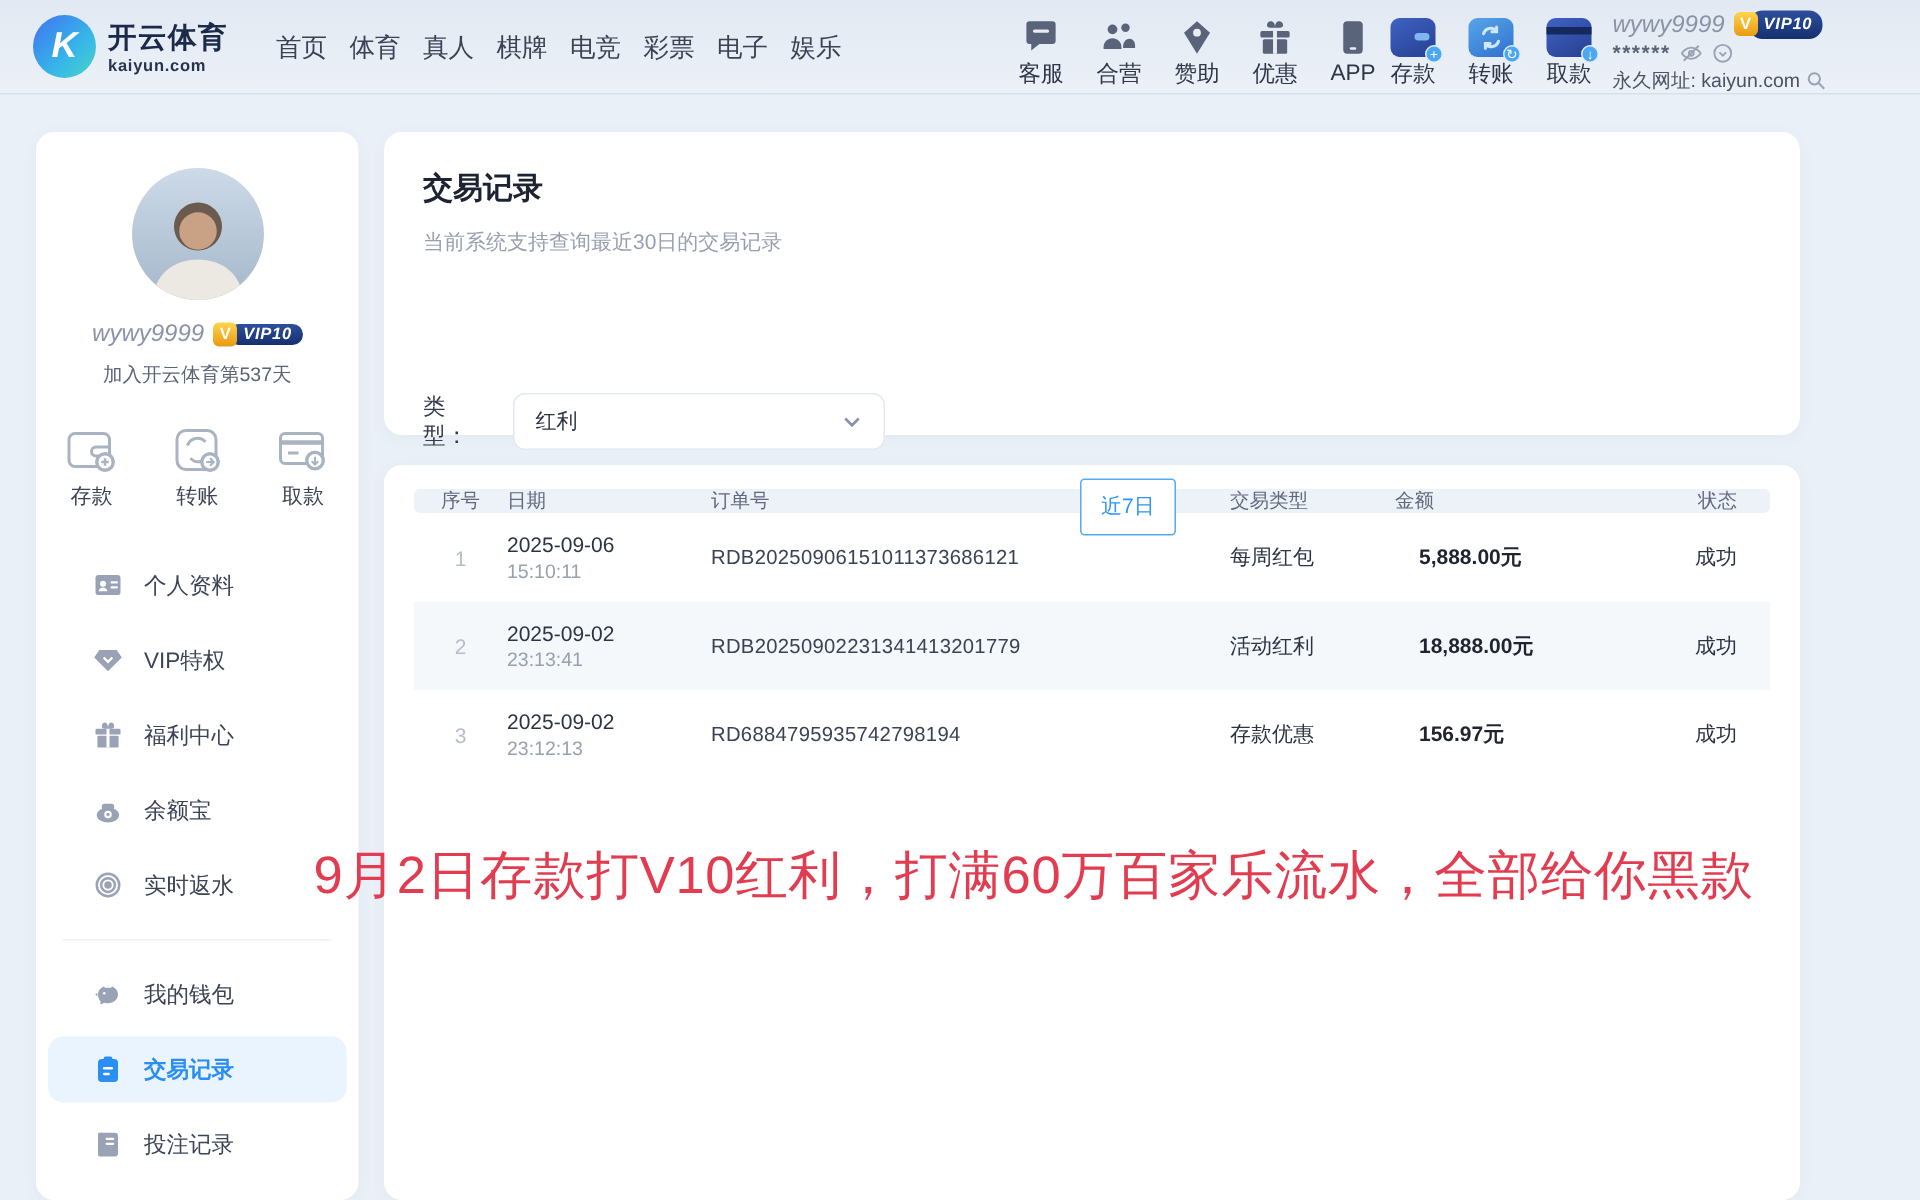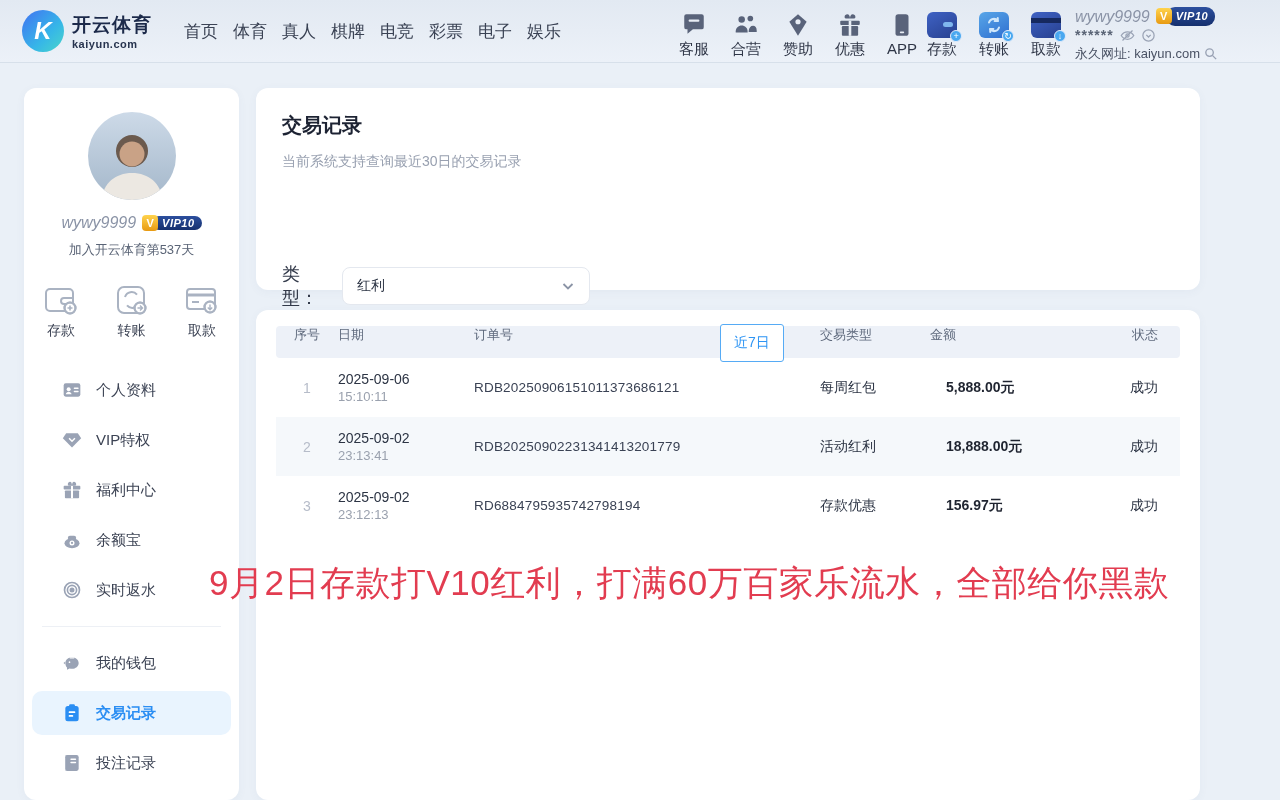--- a/index.html
+++ b/index.html
@@ -101,21 +101,21 @@
   }
   .menu-item.active .m-ico { color:#2b8ef3; }
   .menu-divider { height:1px; background:#edf0f5; margin:14px 18px; }
 
   
   .page-title { font-size:20px; font-weight:bold; color:#1d2333; padding:24px 0 0 26px; }
   .page-subtitle { font-size:14px; color:#98a0b0; padding:14px 0 0 26px; }
   .frow { position:absolute; left:26px; display:flex; align-items:center; }
   .frow-type { top:174px; }
   .frow-date { top:231px; }
-  .f-label { font-size:18px; color:#333a4a; width:44px; }
+  .f-label { font-size:15px; color:#333a4a; width:44px; }
   .select-box {
     width:248px; height:38px; border:1px solid #e4e8ef; border-radius:8px; background:#fff;
     display:flex; align-items:center; justify-content:space-between; padding:0 14px; cursor:pointer;margin-left:16px;
   }
   .select-box .val { font-size:14px; color:#2c3444; }
   .select-box .chev { width:14px; height:14px; color:#8b94a6; }
   .date-box {
     width:250px; height:38px; border:1px solid #e4e8ef; border-radius:8px; background:#fff;
     display:flex; align-items:center; justify-content:space-between; padding:0 13px; cursor:pointer;
   }
@@ -137,21 +137,21 @@
   }
   .btn-reset {
     position:absolute; right:20px; top:230px; width:112px; height:40px; border-radius:6px;
     background:#fff; border:1px solid #e3e7ee; color:#333a4a; font-size:15px;
     display:flex; align-items:center; justify-content:center; cursor:pointer;
   }
 
   
   .tbl { position:absolute; left:20px; top:16px; width:904px; }
   .tbl-head {
-    display:flex; align-items:flex-start; height:32px; background:#edf1f8; border-radius:4px;
+    display:flex; align-items:center; height:16px; background:#edf1f8; border-radius:4px;
     font-size:13px; color:#5f6a7d;
   }
   .tbl-row { display:flex; align-items:center; height:59px; font-size:14px; }
   .tbl-row.striped { background:#f5f8fb; }
   .c-seq   { width:62px; text-align:center; flex:0 0 auto; }
   .c-date  { width:136px; flex:0 0 auto; }
   .c-order { width:346px; flex:0 0 auto; }
   .c-type  { width:110px; flex:0 0 auto; }
   .c-amt   { width:150px; flex:0 0 auto; }
   .c-stat  { flex:1; text-align:right; padding-right:22px; }

